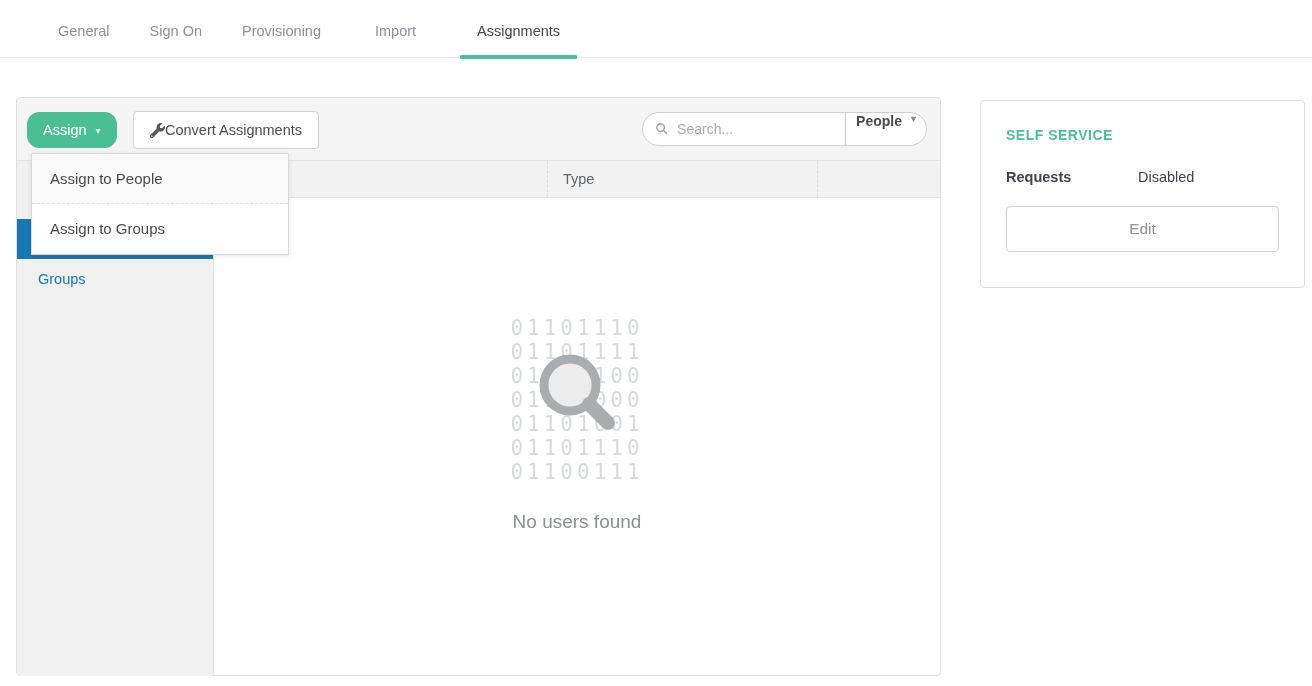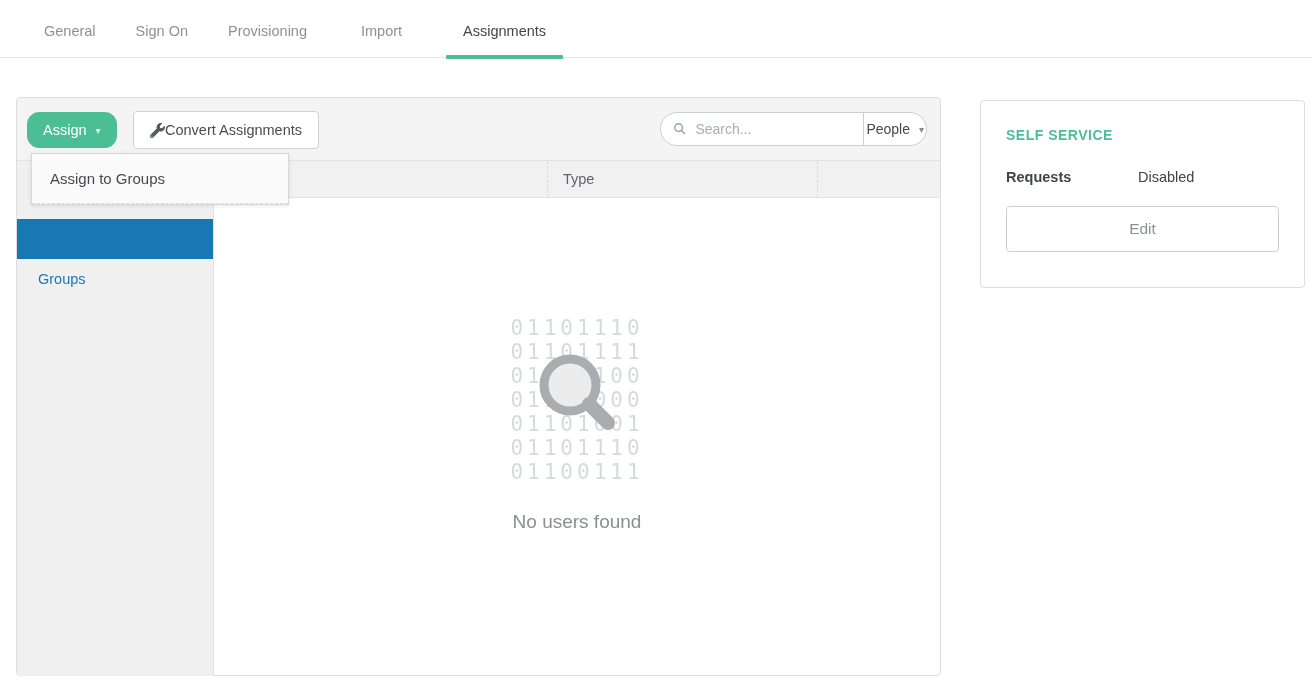--- a/index.html
+++ b/index.html
@@ -1,20 +1,20 @@
 <!DOCTYPE html>
 <html style="--accent_green: #4cbe96; --selection_blue: #1778b4; --tab_underline: #4cbe96;"><head>
 <meta charset="utf-8">
 <style>
   * { margin:0; padding:0; box-sizing:border-box; }
   html,body { width:1312px; height:686px; background:#ffffff; overflow:hidden;
     font-family:"Liberation Sans", sans-serif; color:#47494d; }
 
   
-  .tabs { display:flex; align-items:flex-end; border-bottom:1px solid #e7e7e7; padding-left:27px; height:58px; }
+  .tabs { display:flex; align-items:flex-end; border-bottom:1px solid #e7e7e7; padding-left:41px; height:58px; }
   .tab { padding:0 17px 18px; font-size:14.5px; color:#8d9196; position:relative; cursor:pointer; }
   .tab:nth-child(2){ margin-left:6px; } .tab:nth-child(3){ margin-left:6px; }
   .tab:nth-child(4){ margin-left:20px; } .tab:nth-child(5){ margin-left:27px; }
   .tab.active { color:#44464a;text-align:center; }
   .tab.active::after { content:""; position:absolute; left:0; right:0; bottom:-2px; height:4px;
     background:var(--accent_green); border-radius:1px; }
 
   
   .main-panel { position:absolute; left:16px; top:97px; width:925px; height:579px;
     border:1px solid #dcdddf; border-radius:4px; background:#ffffff; }
@@ -30,22 +30,22 @@
     font-size:14.5px; display:flex; align-items:center; cursor:pointer; }
   .btn-convert svg { width:15px; height:15px; fill:#54585c; }
 
   .search-group { position:absolute; right:13px; top:14px; height:34px; display:flex;
     border:1px solid #cbcfd2; border-radius:17px; background:#ffffff; overflow:hidden; }
   .search-box { display:flex; align-items:center; width:202px; padding-left:12px; }
   .search-box svg { width:14px; height:14px; stroke:#9aa0a4; fill:none; stroke-width:2; flex:none; }
   .search-box input { border:none; outline:none; background:transparent; margin-left:8px;
     font-family:"Liberation Sans", sans-serif; font-size:14px; color:#4c1d95; width:160px; }
   .search-box input::placeholder { color:#a9adb1; }
-  .scope-select { display:flex; align-items:center; gap:9px; padding:0 2px; border-left:1px solid #cbcfd2;
-    font-size:14px; color:#46484b; cursor:pointer; }
+  .scope-select { display:flex; gap:9px; padding:0 10px; border-left:1px solid #cbcfd2;
+    font-size:14px; color:#46484b; cursor:pointer;font-weight:bold; }
   .scope-select .caret { font-size:10px; color:#8a8d90; }
 
   .content-row { display:flex; height:515px; }
   .sidebar { width:197px; background:#f0f0f1; border-right:1px solid #e3e3e4; flex:none;
     border-radius:0 0 0 4px; padding-top:58px; }
   .side-item { height:40px; line-height:40px; padding-left:21px; font-size:14.5px;
     color:var(--selection_blue); cursor:pointer; }
   .side-item.selected { background:var(--selection_blue); color:#ffffff; }
 
   .table-area { flex:1; position:relative; }
@@ -143,20 +143,21 @@
         <svg class="magnifier" width="90" height="90" viewBox="0 0 90 90">
           <circle cx="36" cy="36" r="26" fill="#ececec" stroke="#a9adb0" stroke-width="9"></circle>
           <line x1="55" y1="55" x2="74" y2="74" stroke="#a9adb0" stroke-width="14" stroke-linecap="round"></line>
         </svg>
         <div class="empty-msg">No users found</div>
       </div>
     </div>
   </div>
 
   <div class="assign-menu">
+    <div class="item">Assign to People</div>
     <div class="item">Assign to Groups</div>
   </div>
 </div>
 
 <div class="side-panel">
   <div class="sp-title">SELF SERVICE</div>
   <div class="sp-row">
     <span class="lbl">Requests</span>
     <span>Disabled</span>
   </div>

